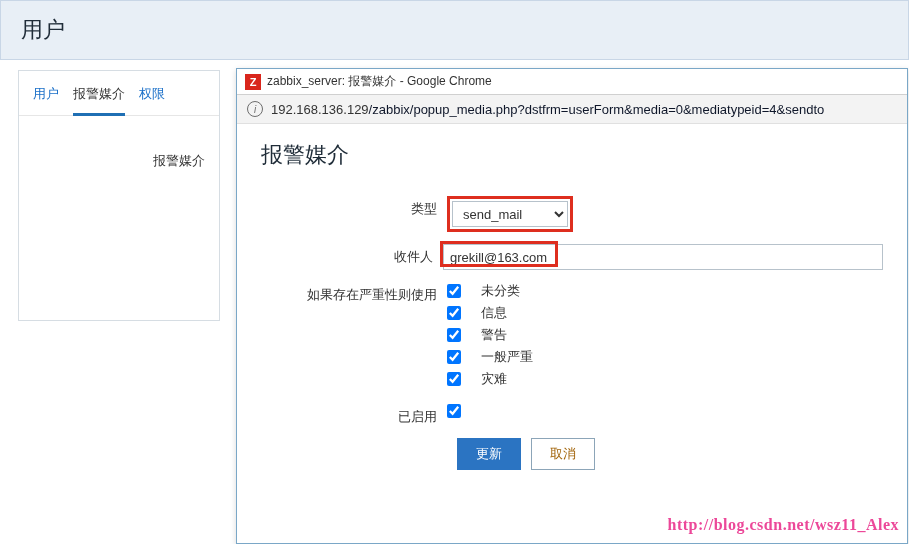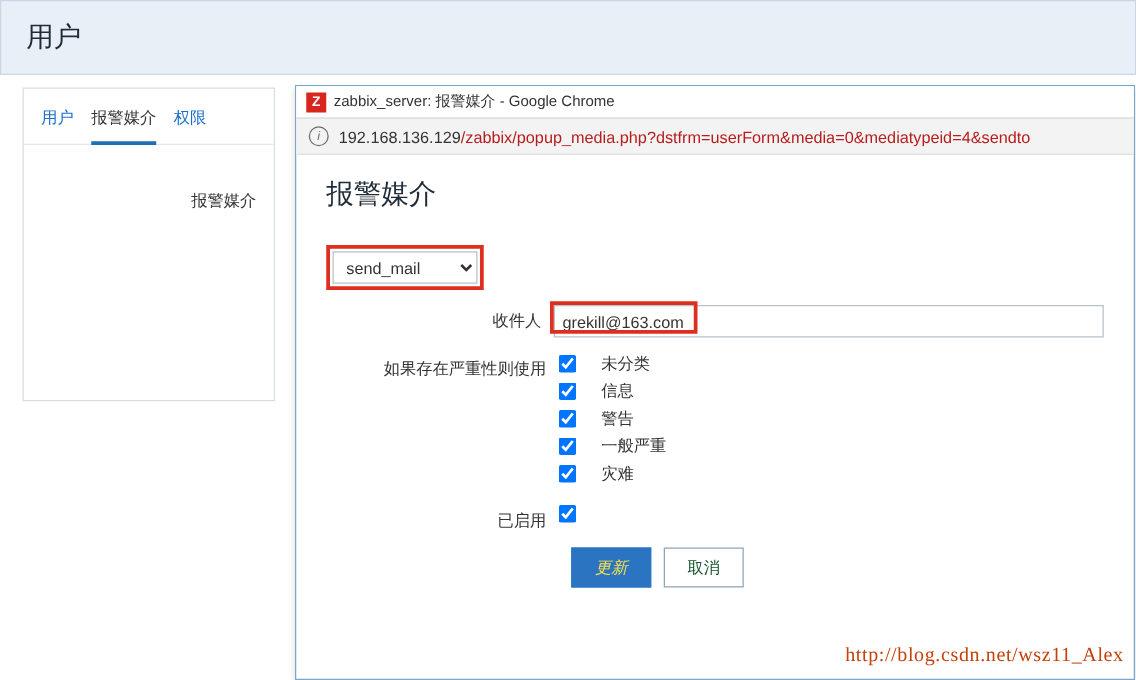--- a/index.html
+++ b/index.html
@@ -11,36 +11,36 @@
 .tabs-row { display: flex; gap: 14px; padding: 10px 14px 0 14px; border-bottom: 1px solid #e6e6e6; }
 .tab { padding: 4px 0 10px 0; font-size: 13px; color: #1a6fc8; cursor: pointer; }
 .tab.active { color: #333; border-bottom: 3px solid #1f6fb4; margin-bottom: -1px; }
 .sub-label { text-align: right; padding: 36px 14px 150px 14px; color: #333; font-size: 13px; }
 .popup { position: absolute; top: 68px; left: 236px; width: 672px; height: 476px; border: 1px solid #7aa7c7; background: #fff; box-shadow: 0 2px 6px rgba(0,0,0,0.15); }
 .popup-titlebar { display: flex; align-items: center; gap: 6px; padding: 4px 8px; background: #fff; border-bottom: 1px solid #d0d0d0; font-size: 12px; color: #333; }
 .z-icon { width: 16px; height: 16px; background: #d9261c; color: #fff; font-weight: bold; font-size: 11px; display: flex; align-items: center; justify-content: center; }
 .addr-bar { display: flex; align-items: center; gap: 8px; padding: 6px 10px; border-bottom: 1px solid #e0e0e0; font-size: 13px; color: #6d6d6d; background: #f3f3f3; }
 .info-icon { width: 16px; height: 16px; border: 1.5px solid #6d6d6d; border-radius: 50%; display: flex; align-items: center; justify-content: center; font-size: 10px; font-style: italic; color: #6d6d6d; flex-shrink: 0; }
 .addr-bar .host { color: #333; }
-.addr-bar .path { color: #b91c1c; }
+.addr-bar .path { color: #0f172a; }
 .popup-body { padding: 16px 24px 18px 24px; }
 .popup-body h2 { font-size: 22px; font-weight: normal; color: #1f2c38; margin-bottom: 26px; }
 .form-row { display: flex; align-items: flex-start; margin-bottom: 12px; }
 .form-label { width: 186px; text-align: right; padding-right: 10px; padding-top: 4px; font-size: 13px; color: #333; }
 .form-ctrl { flex: 1; }
 select, input[type="text"] { border: 1px solid #b7c2cb; padding: 4px 6px; font-size: 13px; color: #333; background: #fff; font-family: inherit; }
 select { height: 26px; }
 input[type="text"] { height: 26px; }
 .red-box { border: 3px solid #de2e1f; padding: 2px; display: inline-block; }
 .chk-list label { display: flex; align-items: center; gap: 20px; font-size: 13px; margin-bottom: 4px; }
 .btn-row { display: flex; gap: 10px; margin-left: 196px; margin-top: 8px; }
 .btn { padding: 6px 18px; font-size: 13px; border: 1px solid; cursor: pointer; }
-.btn-primary { background: #2b74c2; border-color: #2b74c2; color: #fde047; font-style: italic; }
-.btn-default { background: #fff; border-color: #8ca5b8; color: #14532d; }
-.watermark { position: absolute; right: 10px; bottom: 10px; color: #c2410c; font-size: 16px; font-family: "Times New Roman", serif; letter-spacing: 0.5px; }
+.btn-primary { background: #2b74c2; border-color: #2b74c2; color: #ffffff; }
+.btn-default { background: #fff; border-color: #8ca5b8; color: #a16207; }
+.watermark { position: absolute; right: 10px; bottom: 10px; color: #ec4899; font-size: 16px; font-family: "Times New Roman", serif; letter-spacing: 0.5px; font-weight: bold; }
 input[type="checkbox"] { width: 14px; height: 14px; }
 .addr-cut { white-space: nowrap; overflow: hidden; }
 </style>
 </head>
 <body>
 
 <div class="page-header">
   <h1>用户</h1>
 </div>
 
@@ -63,20 +63,21 @@
   <div class="addr-bar">
     <div class="info-icon">i</div>
     <div class="addr-cut">
       <span class="host">192.168.136.129</span><span class="path">/zabbix/popup_media.php?dstfrm=userForm&amp;media=0&amp;mediatypeid=4&amp;sendto</span>
     </div>
   </div>
   <div class="popup-body">
     <h2>报警媒介</h2>
 
     <div class="form-row">
+      <div class="form-label">类型</div>
       <div class="form-ctrl">
         <span class="red-box">
           <select style="width:116px;">
             <option>send_mail</option>
           </select>
         </span>
       </div>
     </div>
 
     <div class="form-row">

